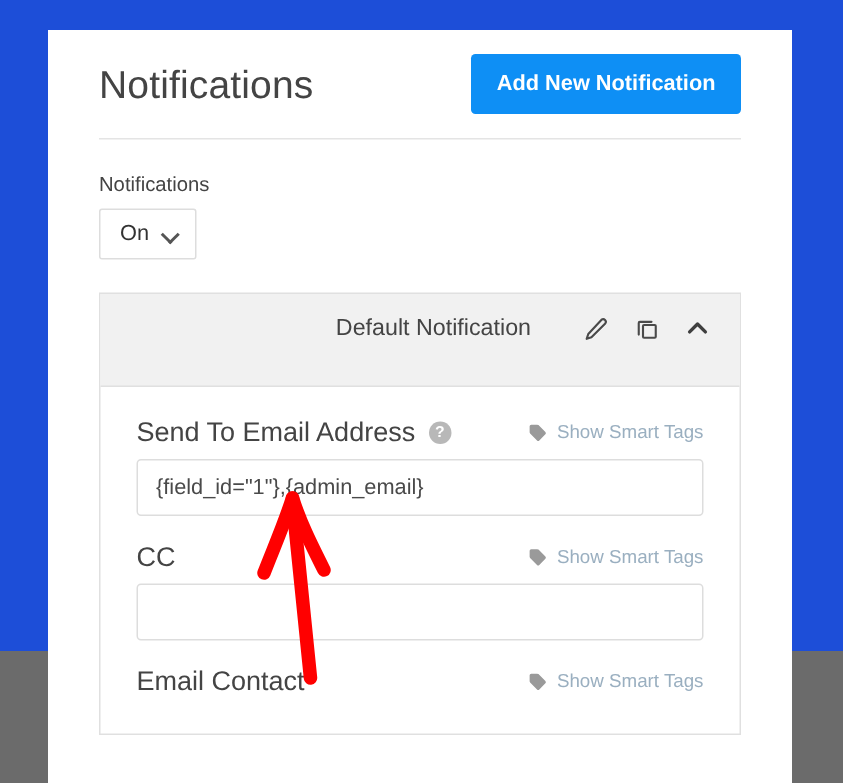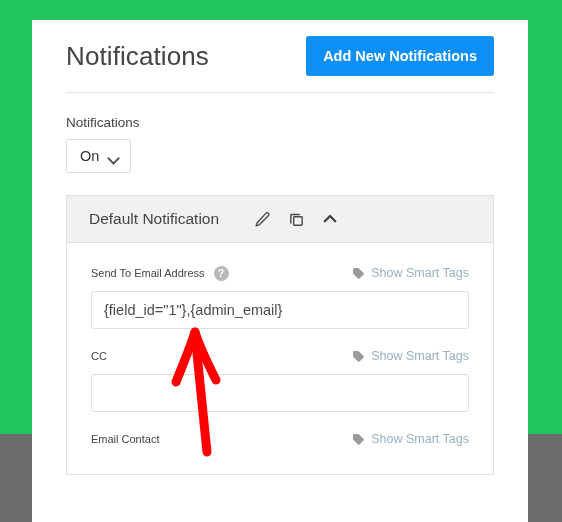--- a/index.html
+++ b/index.html
@@ -12,21 +12,21 @@
     overflow: hidden;
     background: #6b6b6b;
     font-family: "Liberation Sans", sans-serif;
     -webkit-font-smoothing: antialiased;
   }
 
   #screen {
     position: relative;
     width: 562px;
     height: 434px;
-    background: #22c55e;
+    background: #1d4ed8;
   }
 
   
   #card {
     position: absolute;
     left: 32px;
     top: 20px;
     width: 496px;
     height: 502px;
     background: #ffffff;
@@ -76,21 +76,21 @@
   .field-block {
     padding-top: 22px;
   }
   .field-label-top {
     font-size: 13.5px;
     color: #444444;
     margin-bottom: 9px;
   }
   .select-box {
     display: inline-flex;
-    align-items: flex-end;
+    align-items: center;
     gap: 9px;
     border: 1px solid #dddddd;
     border-radius: 2px;
     background: #ffffff;
     padding: 8px 11px 8px 13px;
     font-size: 14.5px;
     color: #333333;
     cursor: pointer;
     min-width: 36px;
   }
@@ -117,22 +117,22 @@
     margin-top: 22px;
     border: 1px solid #e0e0e0;
     background: #ffffff;
   }
   .panel-head {
     background: #f1f1f1;
     border-bottom: 1px solid #e0e0e0;
     height: 46px;
     display: flex;
     align-items: center;
-    justify-content: flex-start;
-    padding: 0 18px 0 22px;
+    justify-content: flex-end;
+    padding: 0 18px 15px 22px;
     gap: 33px;
   }
   .panel-title {
     font-size: 15.5px;
     color: #444444;
   }
   .panel-actions {
     display: flex;
     align-items: center;
     gap: 14px;
@@ -160,21 +160,21 @@
     justify-content: space-between;
     margin-bottom: 8px;
     height: 20px;
   }
   .frow-label-wrap {
     display: flex;
     align-items: center;
     gap: 9px;
   }
   .frow-label {
-    font-size: 11px;
+    font-size: 18px;
     color: #444444;
   }
   .help-icon {
     width: 15px;
     height: 15px;
     border-radius: 50%;
     background: #b8b8b8;
     color: #ffffff;
     font-size: 10.5px;
     font-weight: bold;
@@ -228,21 +228,21 @@
 </head>
 <body>
 
 <div id="screen">
 
   <div id="card">
     <div class="card-inner">
 
       <div class="page-head">
         <div class="page-title">Notifications</div>
-        <button class="btn-primary">Add New Notifications</button>
+        <button class="btn-primary">Add New Notification</button>
       </div>
 
       <div class="divider"></div>
 
       <div class="field-block">
         <div class="field-label-top">Notifications</div>
         <div class="select-box">
           <span>On</span>
           <span class="chev"></span>
         </div>

